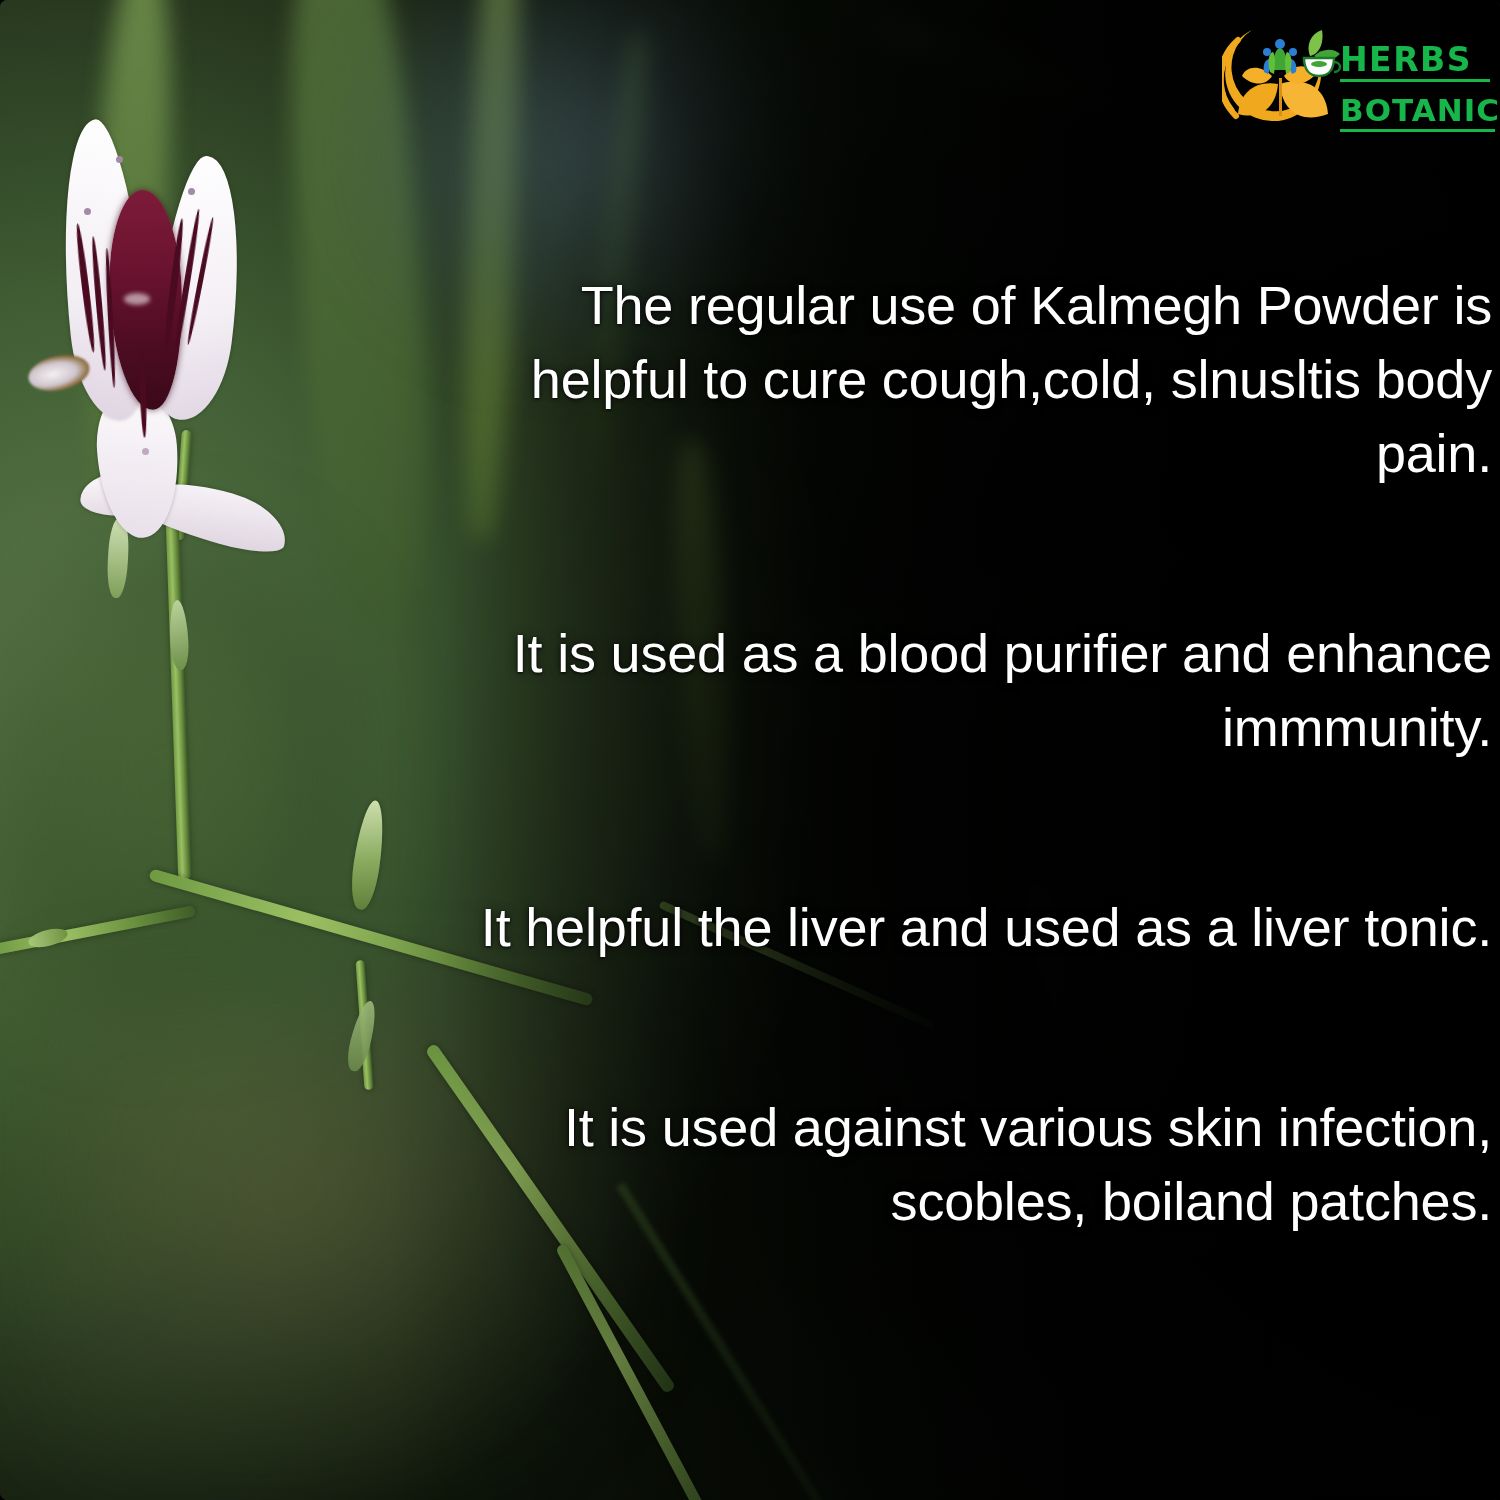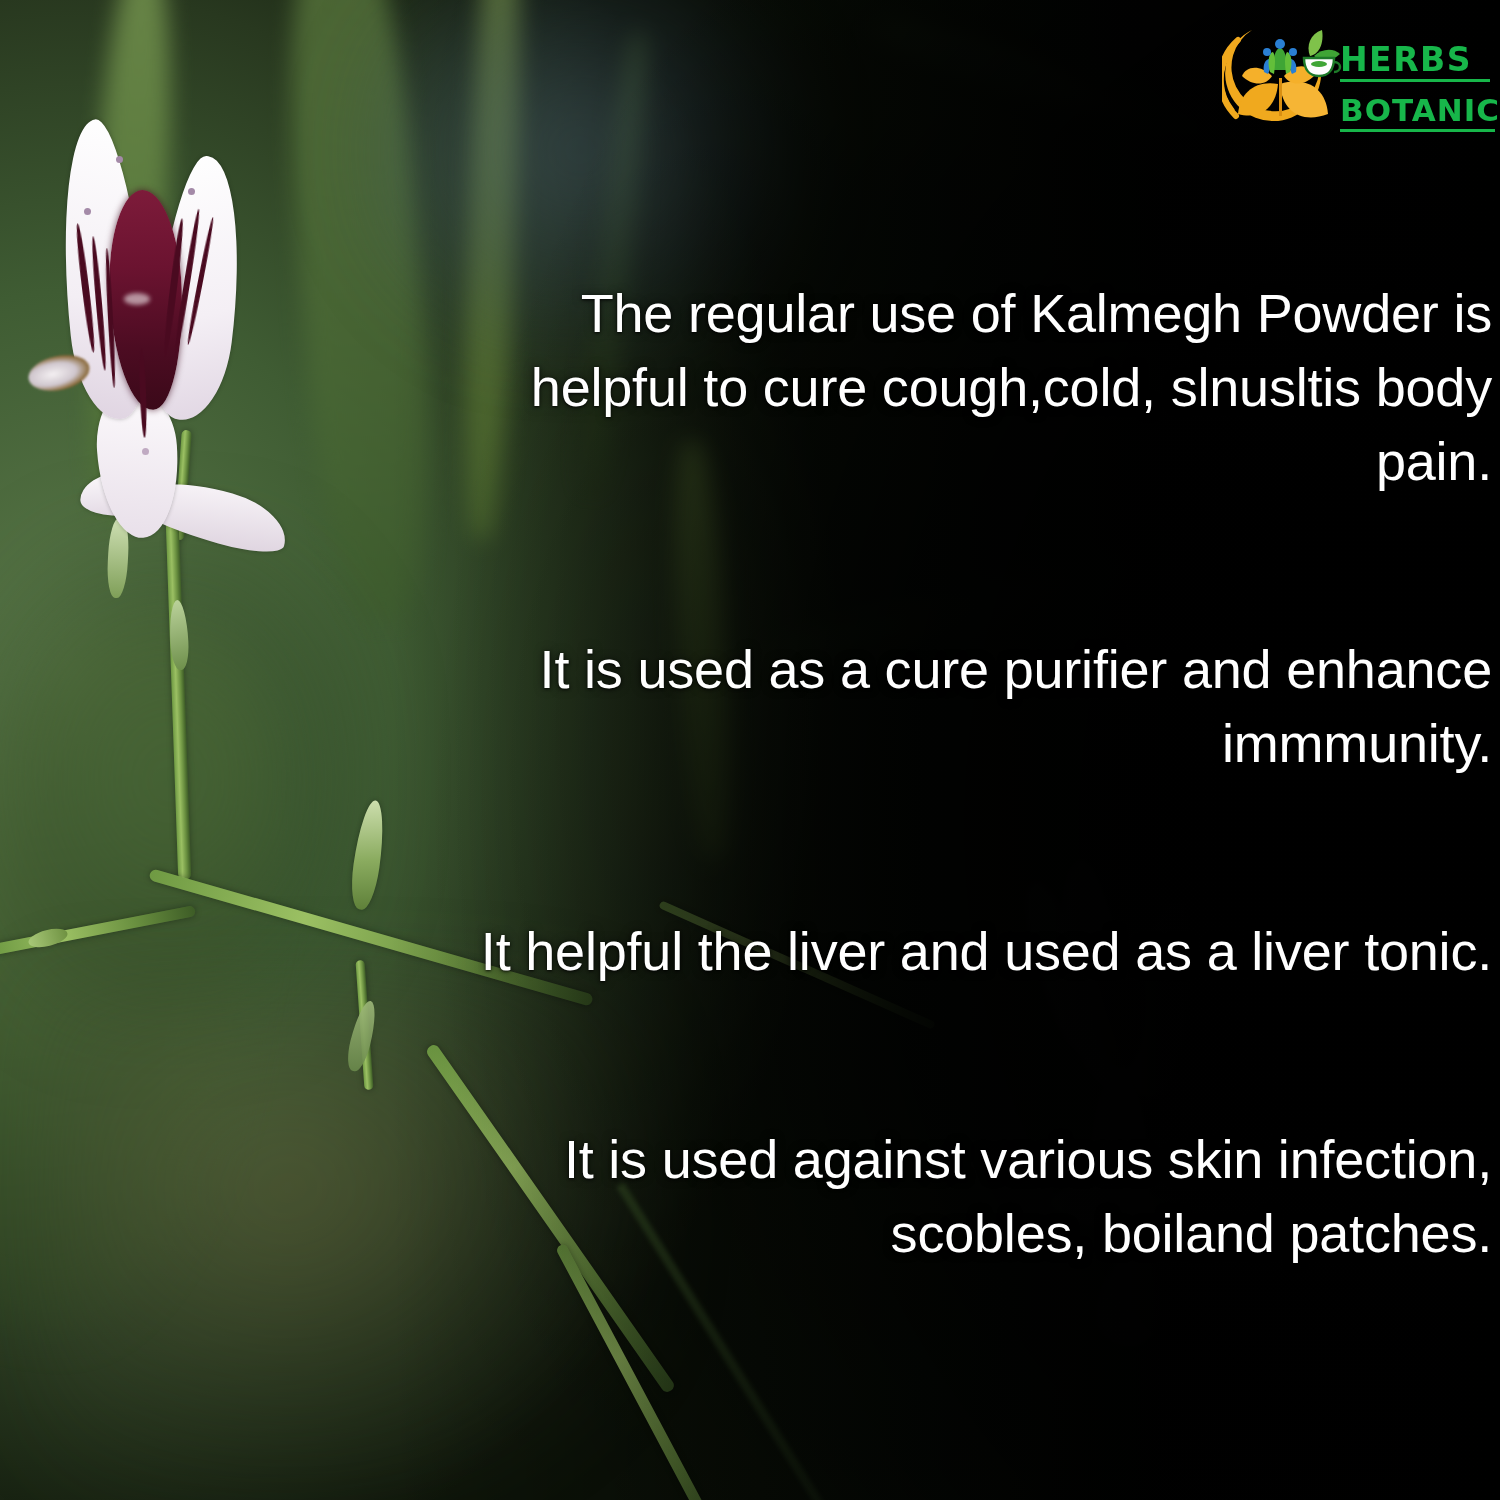--- a/index.html
+++ b/index.html
@@ -2,20 +2,21 @@
 <html><head>
 <meta charset="utf-8">
 <style>
   html,body{margin:0;padding:0;background:#000;}
   #canvas{
     position:relative;
     width:1500px;height:1500px;
     overflow:hidden;
     background:#050805;
     font-family:"Liberation Sans", sans-serif;
+    border-radius:8px;
   }
 
   
   .bg-base{
     position:absolute;inset:0;
     background:
       radial-gradient(ellipse 900px 1100px at 5% 45%,  #5c7a4a 0%, #3f5c33 35%, #28381f 62%, #0d1409 85%),
       radial-gradient(ellipse 760px 900px at 30% 20%,  #3b5a35 0%, #22341c 55%, #0a1006 88%),
       linear-gradient(100deg, #4d6b3c 0%, #35512c 22%, #1c2c16 45%, #070b06 66%, #020302 100%);
   }
@@ -119,21 +120,21 @@
     left:470px;top:186px;width:1022px;
     text-align:right;
     color:#ffffff;
     font-size:54px;
     line-height:74px;
     font-weight:400;
     letter-spacing:-0.2px;
     text-shadow:0 1px 3px rgba(0,0,0,.85), 0 0 10px rgba(0,0,0,.6);
     white-space:pre-line;
   }
-  .para{margin:16px 0 44px 0;}
+  .para{margin:8px 0 44px 0;}
   .para:last-child{margin-bottom:0;}
 
   
   .logo{position:absolute;left:1222px;top:18px;width:270px;height:136px;}
   .logo-mark{position:absolute;left:0;top:0;width:120px;height:125px;}
   .logo-wordmark{position:absolute;left:118px;top:24px;width:155px;height:96px;}
   .word{
     color:#17b64a;
     font-family:"DejaVu Sans", sans-serif;
     font-weight:700;
@@ -250,18 +251,18 @@
     <div class="logo-wordmark">
       <div class="word w1">HERBS</div>
       <div class="ul u1"></div>
       <div class="word w2" style="margin-top:10px">BOTANICA</div>
       <div class="ul u2"></div>
     </div>
   </div>
 
   <div class="copy">
     <p class="para">The regular use of Kalmegh Powder is helpful to cure cough,cold, slnusltis body pain.</p>
-    <p class="para">It is used as a cure purifier and enhance immmunity.</p>
+    <p class="para">It is used as a blood purifier and enhance immmunity.</p>
     <p class="para">It helpful the liver and used as a liver tonic.</p>
     <p class="para">It is used against various skin infection, scobles, boiland patches.</p>
   </div>
 
 </div>
 
 </body></html>

